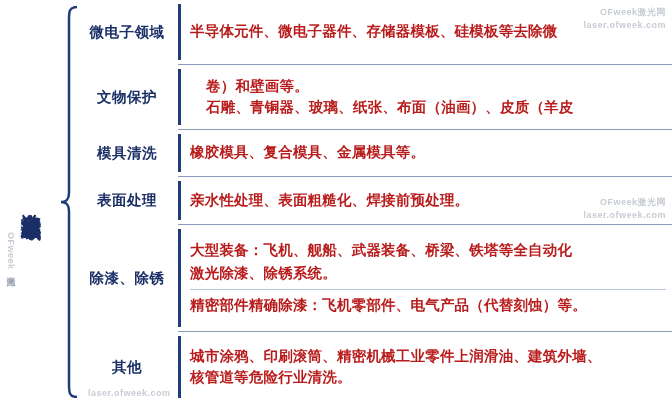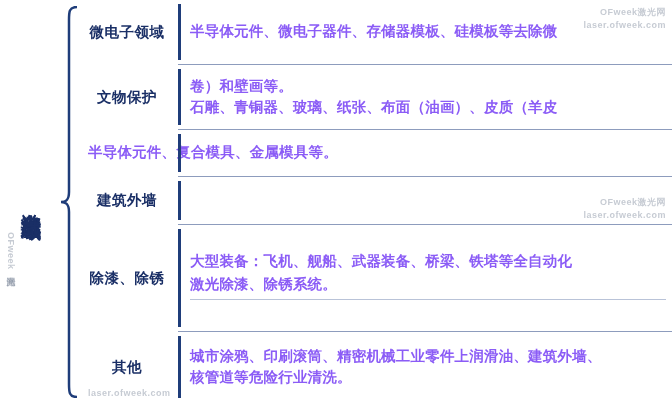--- a/index.html
+++ b/index.html
@@ -93,21 +93,21 @@
   .desc-cell {
     flex: 1 1 auto;
     padding: 4px 6px 4px 12px;
     display: flex;
     flex-direction: column;
     justify-content: center;
   }
   .desc-text {
     font-size: 14.5px;
     font-weight: bold;
-    color: #8b5cf6;
+    color: #b91c1c;
     line-height: 1.45;
     letter-spacing: 0.2px;
   }
   .sub-line {
     margin-bottom: 2px;
   }
   .sub-sep {
     height: 1px;
     background: #b9c3d8;
     margin: 4px 0 5px 0;
@@ -155,57 +155,64 @@
       <div class="cat-cell">
         <div class="cat-label">微电子领域</div>
       </div>
       <div class="divider"></div>
       <div class="desc-cell">
         <div class="desc-text">半导体元件、微电子器件、存储器模板、硅模板等去除微</div>
       </div>
     </div>
     <div class="hr-sep" style="top:64px;"></div>
 
-    <div class="row" style="top:65px;height:64px;">
+    <div class="row" style="top:65px;height:64px;gap:16px;">
       <div class="cat-cell">
         <div class="cat-label">文物保护</div>
       </div>
       <div class="divider"></div>
       <div class="desc-cell">
         <div class="desc-text">卷）和壁画等。</div>
         <div class="desc-text">石雕、青铜器、玻璃、纸张、布面（油画）、皮质（羊皮</div>
       </div>
     </div>
     <div class="hr-sep" style="top:129px;"></div>
 
     <div class="row" style="top:130px;height:46px;">
-      <div class="divider"></div>
-      <div class="desc-cell">
-        <div class="desc-text">半导体元件、复合模具、金属模具等。</div>
+      <div class="cat-cell">
+        <div class="cat-label">模具清洗</div>
+      </div>
+      <div class="divider"></div>
+      <div class="desc-cell">
+        <div class="desc-text">橡胶模具、复合模具、金属模具等。</div>
       </div>
     </div>
     <div class="hr-sep" style="top:176px;"></div>
 
     <div class="row" style="top:177px;height:47px;">
       <div class="cat-cell">
-        <div class="cat-label">建筑外墙</div>
-      </div>
-      <div class="divider"></div>
+        <div class="cat-label">表面处理</div>
+      </div>
+      <div class="divider"></div>
+      <div class="desc-cell">
+        <div class="desc-text">亲水性处理、表面粗糙化、焊接前预处理。</div>
+      </div>
     </div>
     <div class="hr-sep" style="top:224px;"></div>
 
     <div class="row" style="top:225px;height:106px;">
       <div class="cat-cell">
         <div class="cat-label">除漆、除锈</div>
       </div>
       <div class="divider"></div>
       <div class="desc-cell">
         <div class="desc-text sub-line">大型装备：飞机、舰船、武器装备、桥梁、铁塔等全自动化</div>
         <div class="desc-text">激光除漆、除锈系统。</div>
         <div class="sub-sep"></div>
+        <div class="desc-text">精密部件精确除漆：飞机零部件、电气产品（代替刻蚀）等。</div>
       </div>
     </div>
     <div class="hr-sep" style="top:331px;"></div>
 
     <div class="row" style="top:332px;height:70px;">
       <div class="cat-cell">
         <div class="cat-label">其他</div>
       </div>
       <div class="divider"></div>
       <div class="desc-cell">

